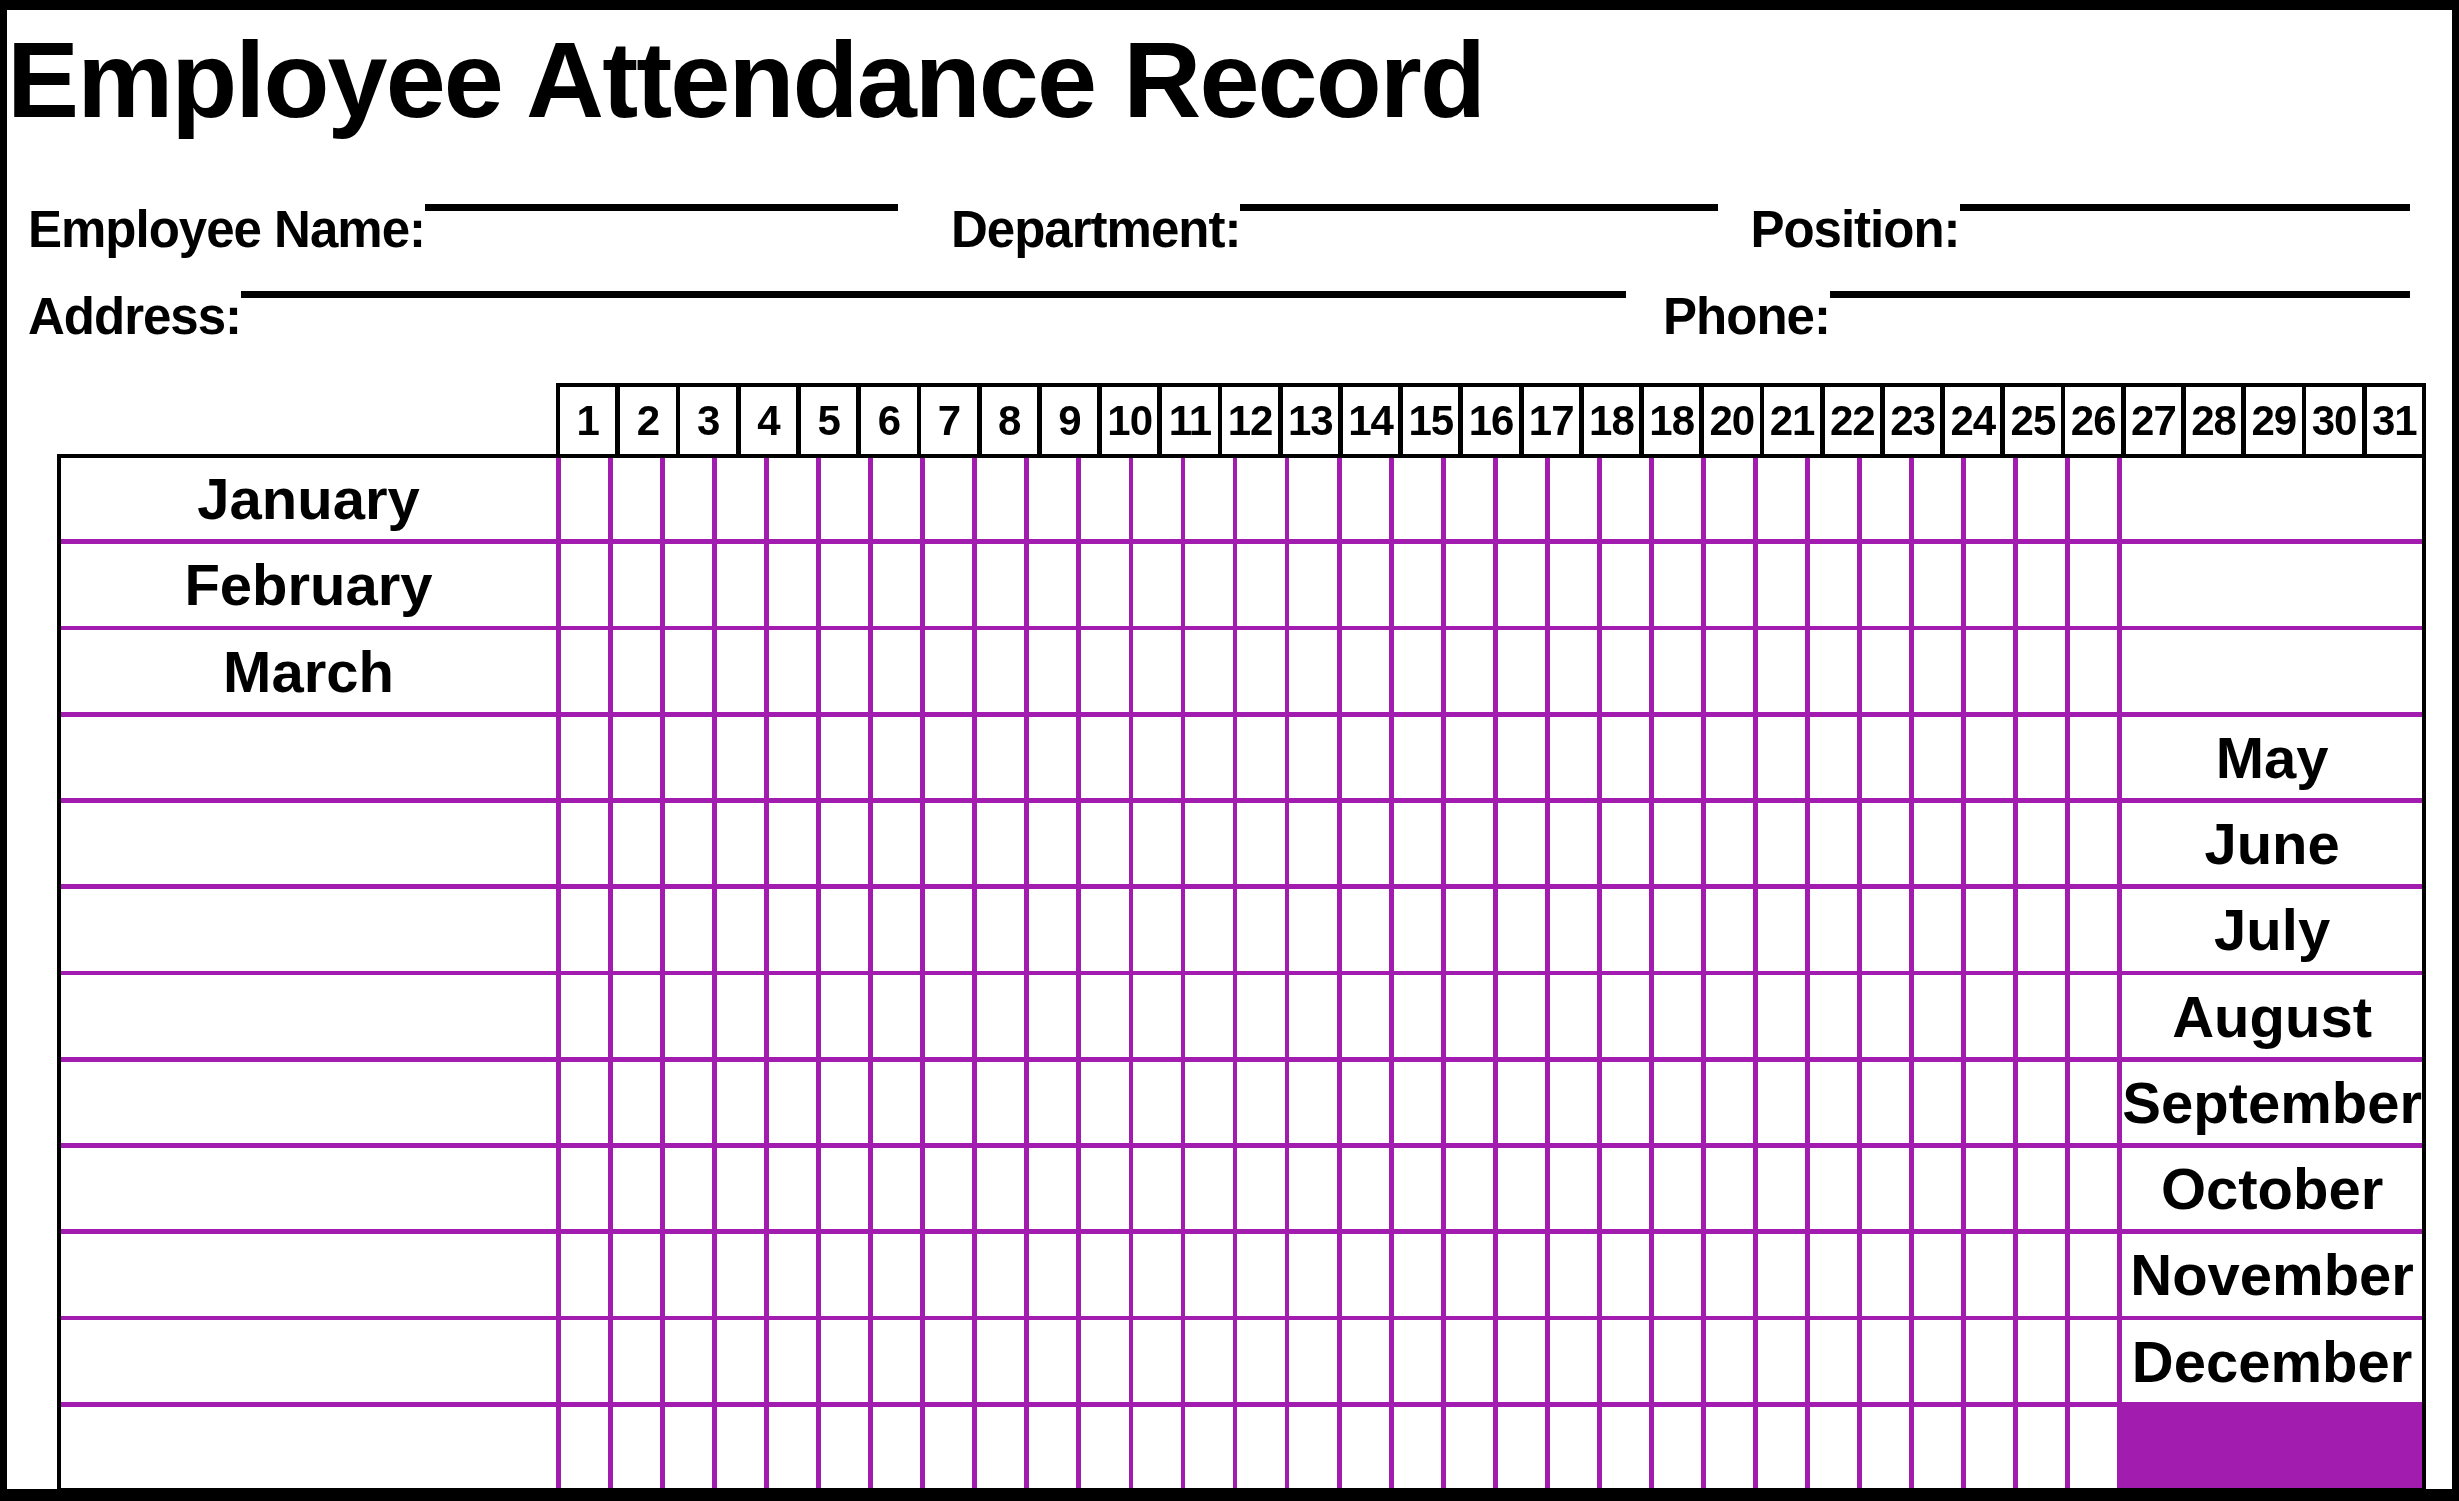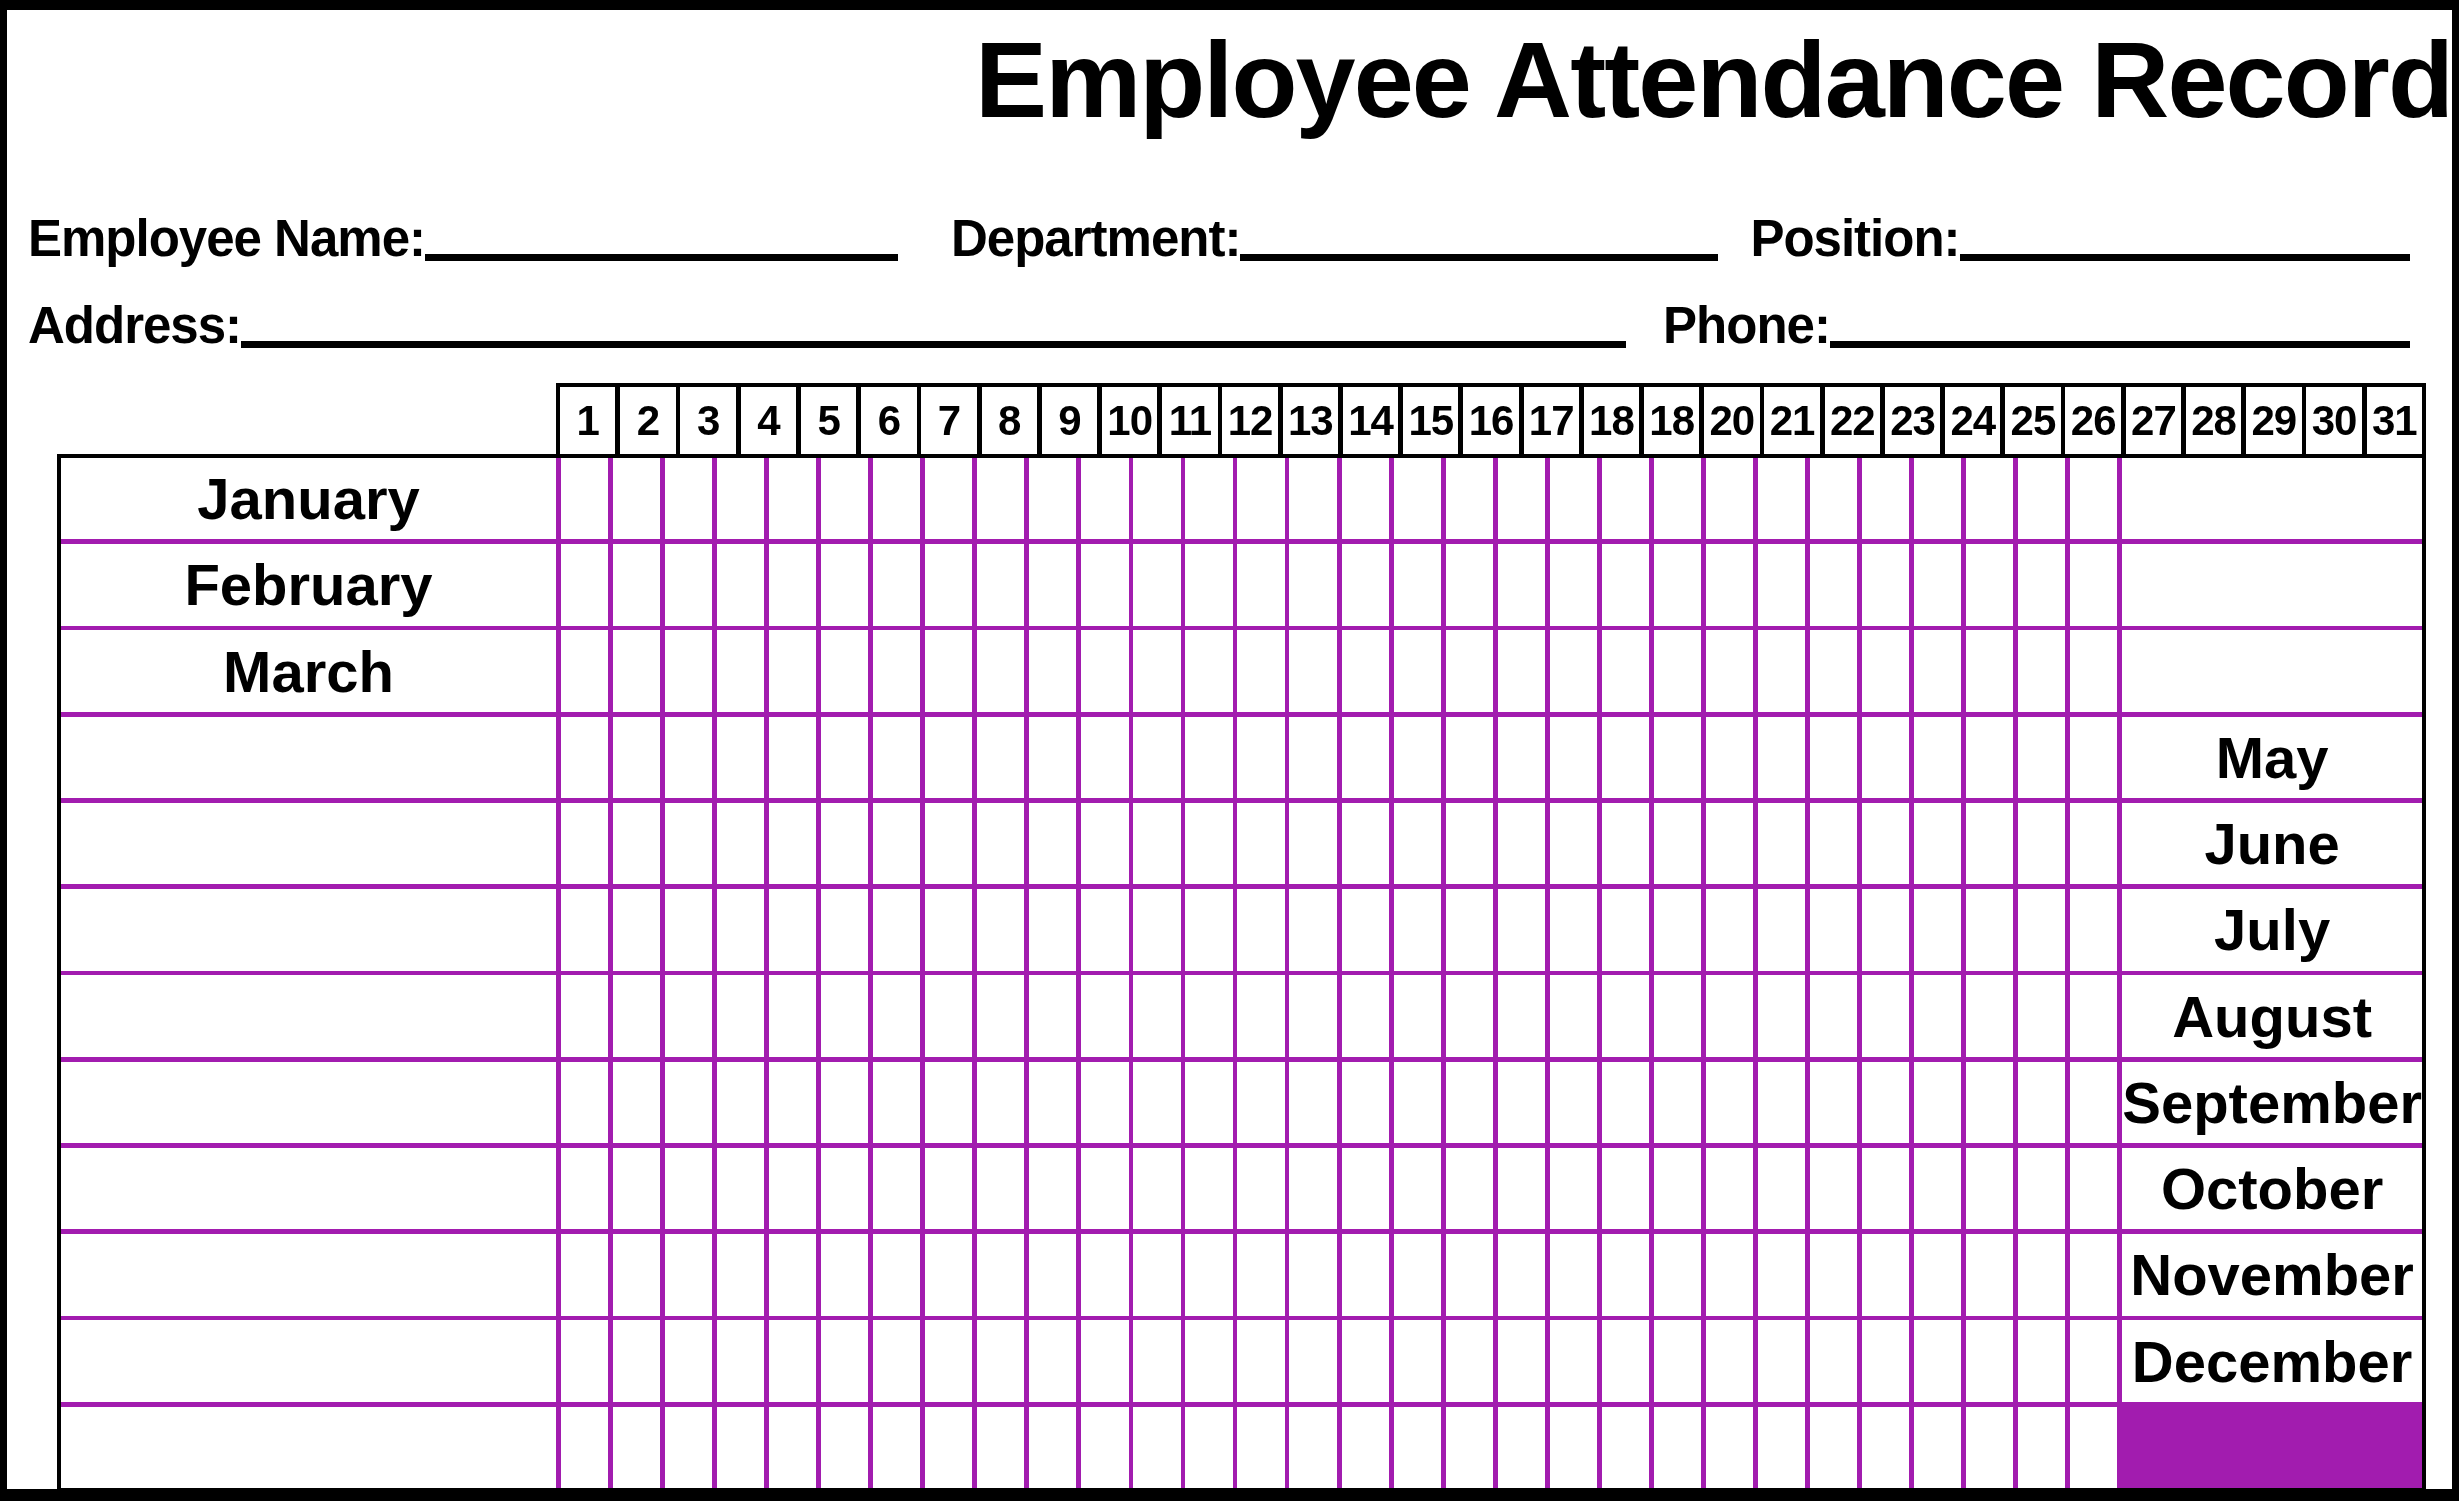--- a/index.html
+++ b/index.html
@@ -14,34 +14,33 @@
     position: absolute; inset: 0;
     box-sizing: border-box;
     border-style: solid;
     border-color: #000;
     border-width: 10.6px 7.7px 13.4px 7.7px;
   }
   
   .title {
     position: absolute;
     top: 7.7px; left: 0; right: 0;
-    text-align: right;
+    text-align: left;
     font-size: 108px;
     font-weight: bold;
     letter-spacing: -1.9px;
     line-height: 1.15;
     color: #000;
     white-space: nowrap;
   }
   
   .field-row {
     position: absolute;
     left: 21px; right: 42px;
     display: flex;
-    align-items: flex-end;
     height: 60px;
   }
   .row1 { top: 194px; }
   .row2 { top: 281px; }
   .flabel {
     font-size: 51px;
     font-weight: bold;
     line-height: 1;
     color: #000;
     white-space: pre;

